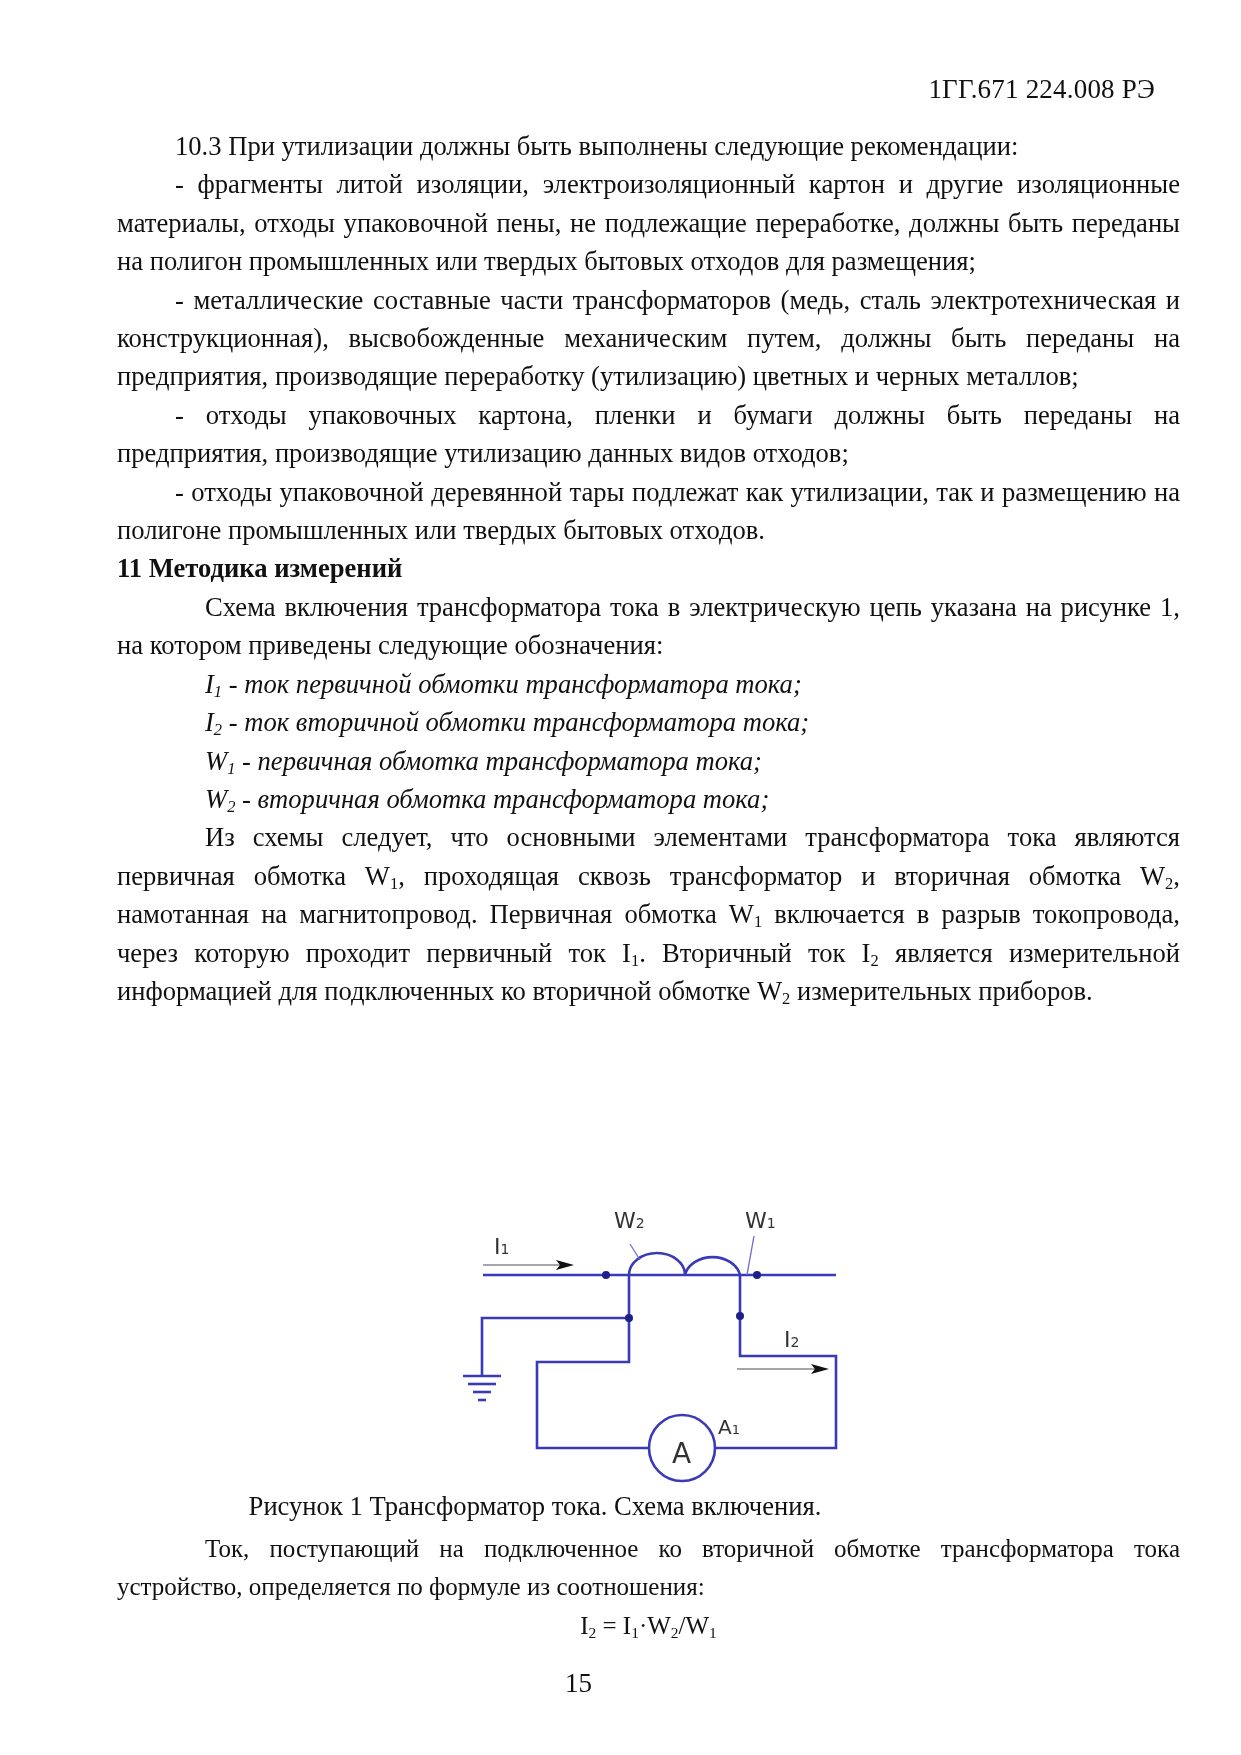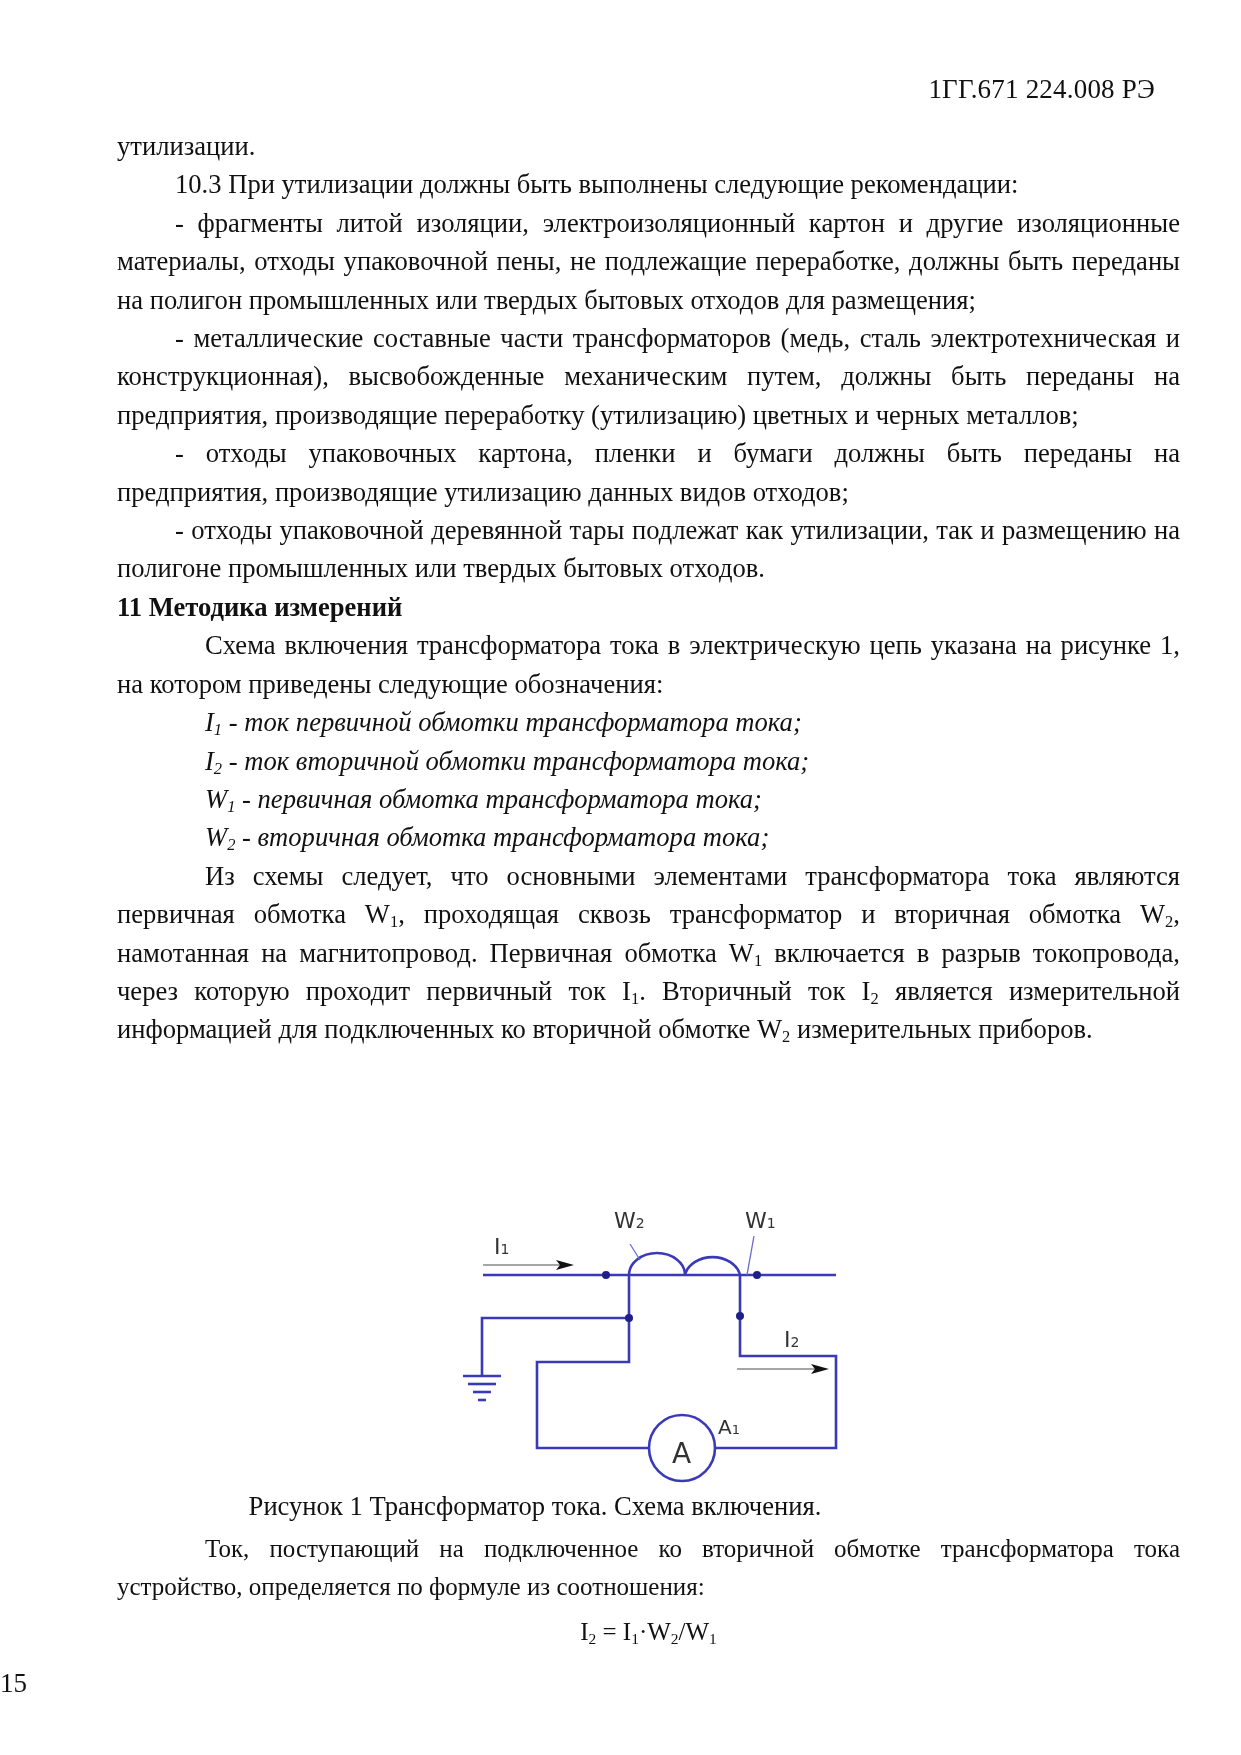--- a/index.html
+++ b/index.html
@@ -10,31 +10,30 @@
   .p { margin: 0; text-align: justify; text-align-last: left; }
   .indent1 { text-indent: 58px; }
   .indent2 { text-indent: 58px; }
   .indent3 { text-indent: 88px; }
   .legend { margin: 0; padding-left: 88px; font-style: italic; }
   .h2 { margin: 0; text-align: left; font-weight: bold; }
   sub { font-size: 0.62em; vertical-align: -0.25em; line-height: 0; }
   .figure { position: absolute; left: 460px; top: 1205px; width: 390px; height: 285px; }
   .caption { position: absolute; left: 0; width: 1070px; top: 1491px; text-align: center; font-size: 26.6px; }
   .after { position: absolute; left: 117px; width: 1063px; top: 1530px; font-size: 25px; line-height: 38.4px; }
-  .formula { text-align: center; margin: 6px; }
-  .pagenum { position: absolute; left: 0; width: 1157px; top: 1668px; font-size: 27px; }
+  .formula { text-align: center; margin: 0; }
+  .pagenum { position: absolute; left: 0; width: 1157px; top: 1668px; text-align: center; font-size: 27px; }
   .diag-label { font-family: "DejaVu Sans", "Liberation Sans", sans-serif; fill: #333; }
 </style>
 </head>
 <body>
 
 <div class="header">1ГГ.671 224.008 РЭ</div>
 
 <div class="body-text">
-  <p class="p">утилизации.</p>
   <p class="p indent1">10.3   При утилизации должны быть выполнены следующие рекомендации:</p>
   <p class="p indent2">-  фрагменты литой изоляции, электроизоляционный картон и другие изоляционные материалы, отходы упаковочной пены, не подлежащие переработке, должны быть переданы на полигон промышленных или твердых бытовых отходов для размещения;</p>
   <p class="p indent2">-  металлические составные части трансформаторов (медь, сталь электротехническая и конструкционная), высвобожденные механическим путем, должны быть переданы на предприятия, производящие переработку (утилизацию) цветных и черных металлов;</p>
   <p class="p indent2">-  отходы упаковочных картона, пленки и бумаги должны быть переданы на предприятия, производящие утилизацию данных видов отходов;</p>
   <p class="p indent2">-  отходы упаковочной деревянной тары подлежат как утилизации, так и размещению на полигоне промышленных или твердых бытовых отходов.</p>
   <p class="h2">11 Методика измерений</p>
   <p class="p indent3">Схема включения трансформатора тока в электрическую цепь указана на рисунке 1, на котором приведены следующие обозначения:</p>
 
   <p class="legend"><span>I</span><sub>1</sub><span> - ток первичной обмотки трансформатора тока;</span></p>
   <p class="legend"><span>I</span><sub>2</sub><span> - ток вторичной обмотки трансформатора тока;</span></p>

